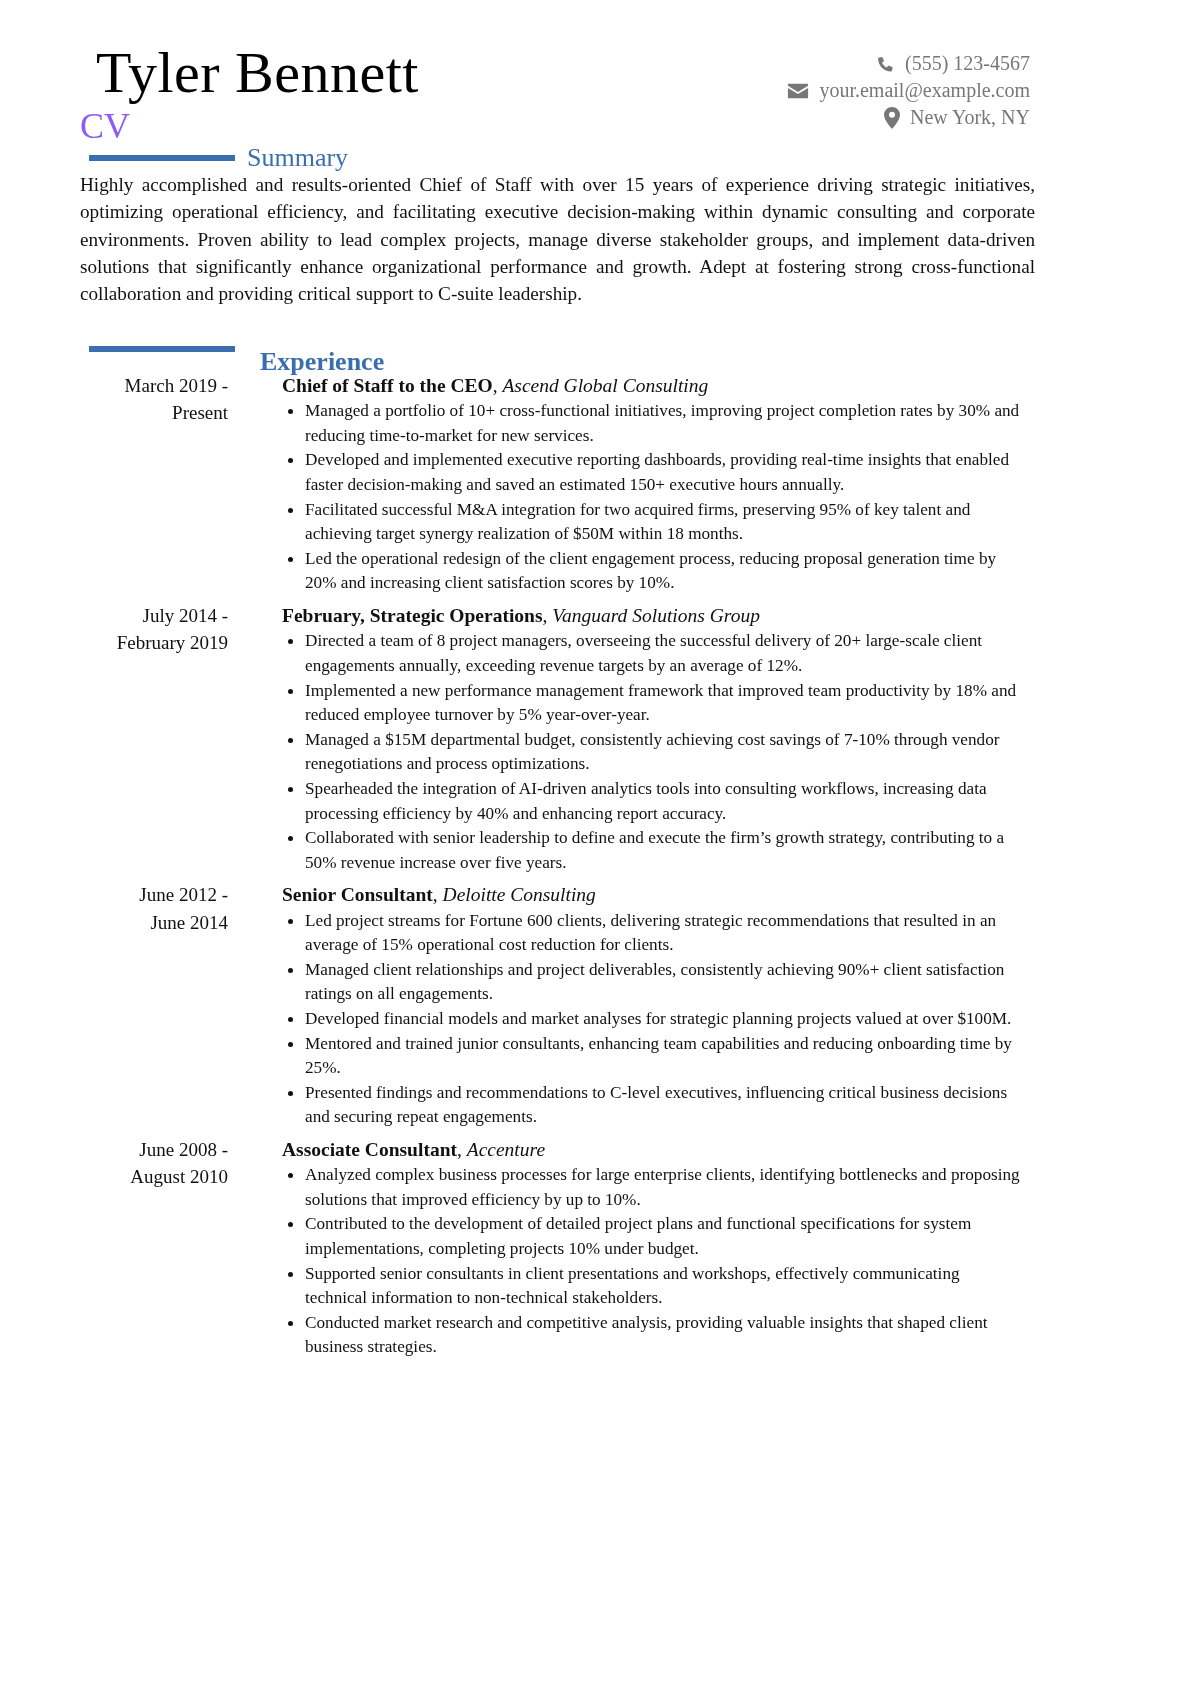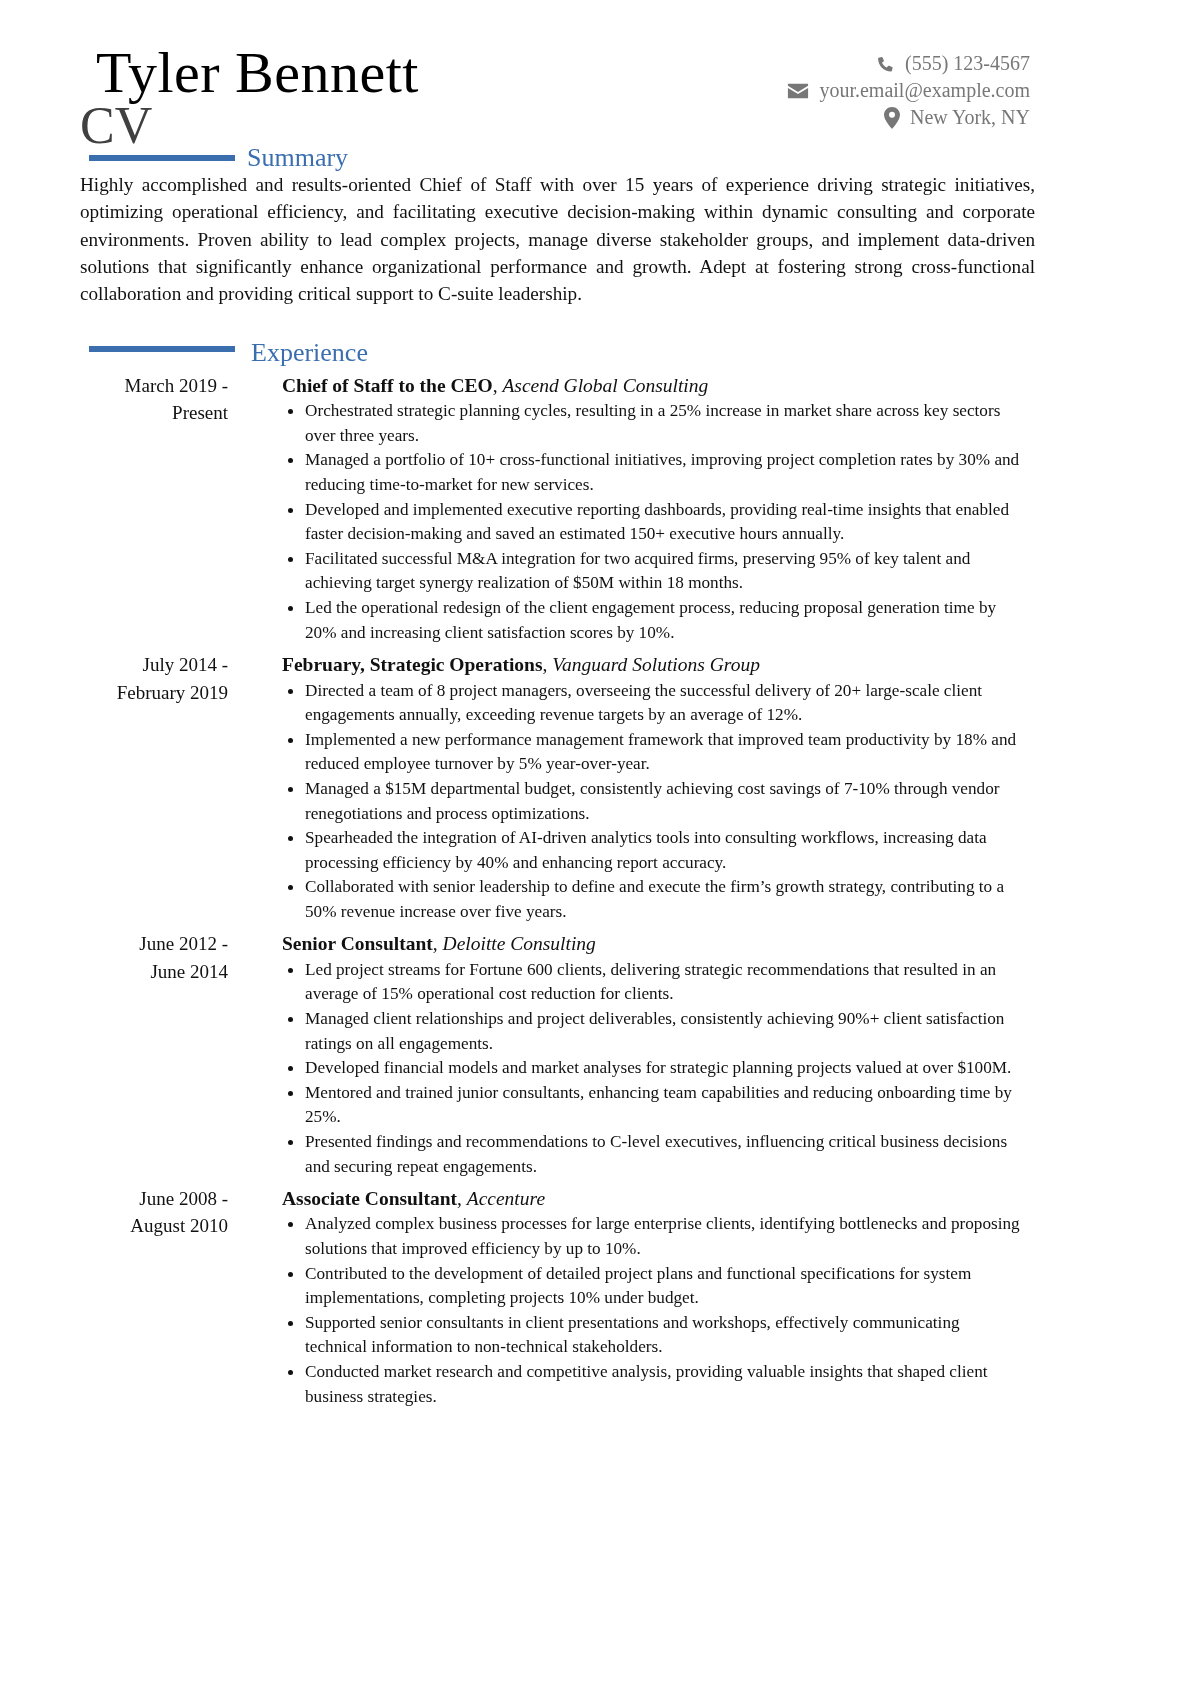--- a/index.html
+++ b/index.html
@@ -29,23 +29,23 @@
     font-size: 58px;
     line-height: 70px;
     color: #000;
     font-weight: normal;
     letter-spacing: 0.5px;
   }
   .cv-label {
     position: absolute;
     left: 0;
     top: 104px;
-    font-size: 52px;
+    font-size: 36px;
     line-height: 44px;
-    color: #404040;
+    color: #8b5cf6;
   }
   .contact {
     position: absolute;
     right: 0;
     top: 50px;
     text-align: right;
     color: #777777;
     font-size: 20px;
     line-height: 27px;
   }
@@ -186,34 +186,33 @@
   </div>
 
   <div class="section-head" style="top:143px;text-align:center;">
     <div class="section-bar"></div>
     <h2 class="section-title" style="margin:0;font-weight:normal;">Summary</h2>
   </div>
   <p class="summary">Highly accomplished and results-oriented Chief of Staff with over 15 years of experience driving strategic initiatives, optimizing operational efficiency, and facilitating executive decision-making within dynamic consulting and corporate environments. Proven ability to lead complex projects, manage diverse stakeholder groups, and implement data-driven solutions that significantly enhance organizational performance and growth. Adept at fostering strong cross-functional collaboration and providing critical support to C-suite leadership.</p>
 
   <div class="section-head" style="top:334px;">
     <div class="section-bar"></div>
-    <h2 class="section-title" style="margin:4px;font-weight:normal;text-align:center;">Experience</h2>
+    <h2 class="section-title" style="margin:13px;font-weight:bold;text-align:center;">Experience</h2>
   </div>
 
   <div class="experience">
 
     <div class="job">
       <div class="job-dates">
         <div>March 2019 -</div>
         <div>Present</div>
       </div>
       <div class="job-body">
         <div class="job-title-line"><span class="job-role">Chief of Staff to the CEO</span><span>, </span><span class="job-company">Ascend Global Consulting</span></div>
         <ul class="bullets">
-          <li>Orchestrated strategic planning cycles, resulting in a 25% increase in market share across key sectors over three years.</li>
           <li>Managed a portfolio of 10+ cross-functional initiatives, improving project completion rates by 30% and reducing time-to-market for new services.</li>
           <li>Developed and implemented executive reporting dashboards, providing real-time insights that enabled faster decision-making and saved an estimated 150+ executive hours annually.</li>
           <li>Facilitated successful M&amp;A integration for two acquired firms, preserving 95% of key talent and achieving target synergy realization of $50M within 18 months.</li>
           <li>Led the operational redesign of the client engagement process, reducing proposal generation time by 20% and increasing client satisfaction scores by 10%.</li>
         </ul>
       </div>
     </div>
 
     <div class="job">
       <div class="job-dates">

